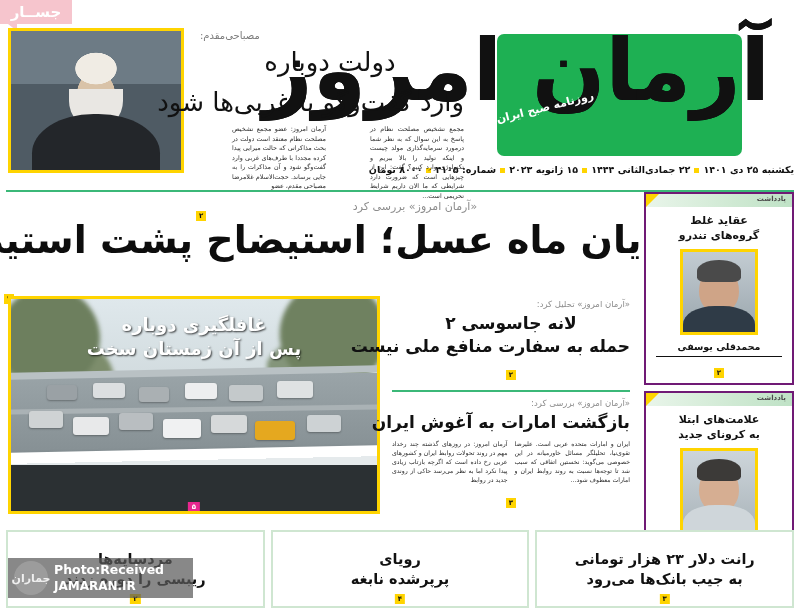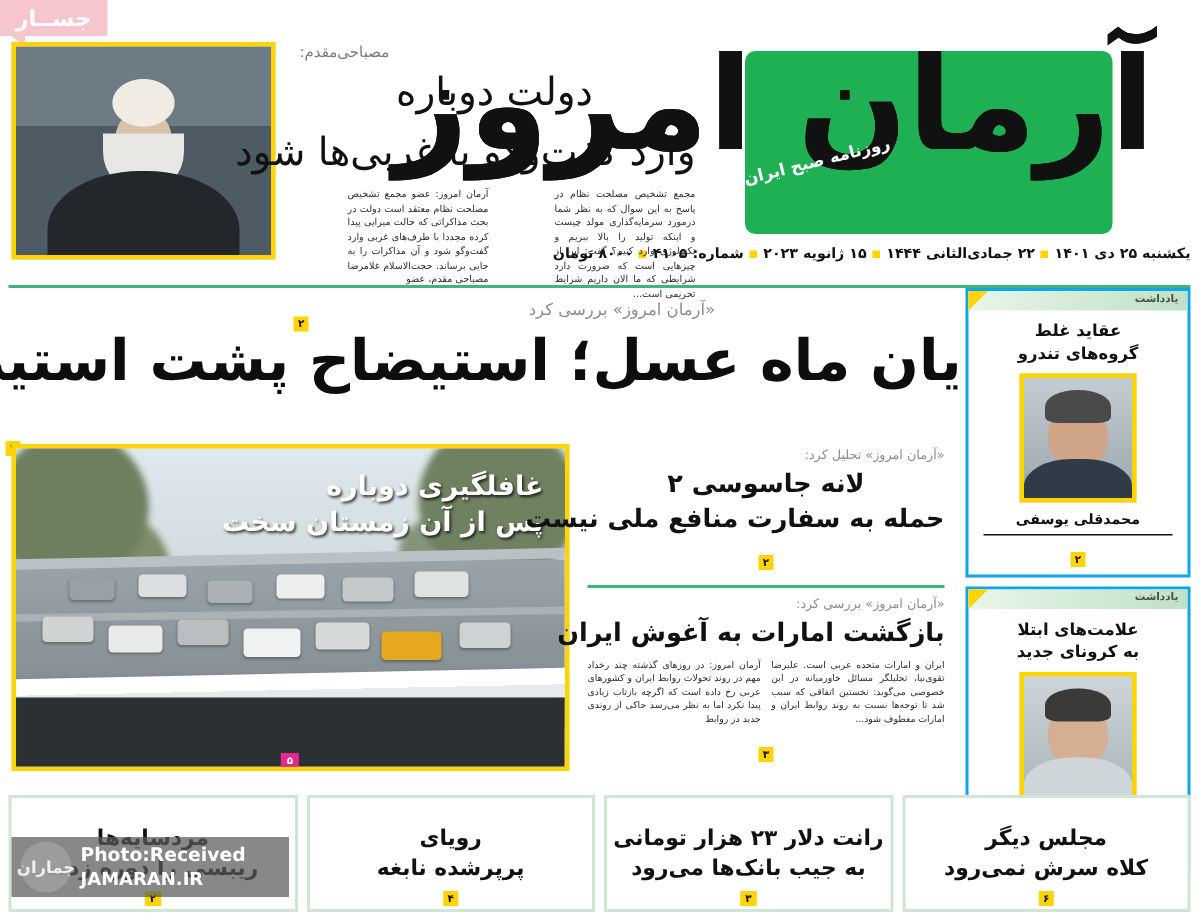--- a/index.html
+++ b/index.html
@@ -127,21 +127,21 @@
   .traffic .road{position:absolute;left:0;right:0;top:74px;height:112px;
     background:linear-gradient(#9aa4a8,#7e888c);}
   .traffic .guard{position:absolute;left:0;right:0;top:70px;height:7px;background:#b9c1c4;transform:skewY(-1.2deg);}
   .traffic .guard2{position:absolute;left:0;right:0;top:108px;height:5px;background:#aab2b5;transform:skewY(-0.8deg);}
   .traffic .rail{position:absolute;left:-10px;right:-10px;top:150px;height:20px;
     background:linear-gradient(#ffffff 0 55%,#e5eaec 55% 100%);border-radius:10px;transform:rotate(-1.2deg);
     box-shadow:0 3px 5px rgba(0,0,0,.25);}
   .traffic .dark{position:absolute;left:0;right:0;top:166px;height:52px;background:#2b3033;}
   .car{position:absolute;border-radius:3px;box-shadow:0 1px 2px rgba(0,0,0,.3);}
   .photo-title{
-    position:absolute;right:14px;top:14px;left:14px;
+    position:absolute;right:14px;top:14px;left:14px;text-align:center;
     color:#fff;font-size:18px;font-weight:bold;line-height:24px;
     text-shadow:1px 1px 2px rgba(0,0,0,.75);
   }
   .photo-badge{
     position:absolute;left:50%;bottom:-1px;transform:translateX(-50%);
     background:#e8268f;color:#fff;font-size:7px;font-weight:bold;padding:1px 4px;
   }
 
   
   .mid{
@@ -159,21 +159,21 @@
     display:flex;gap:7px;font-size:6.2px;line-height:9px;color:#2a2a2a;
     text-align:justify;margin-top:5px;
   }
   .mid-body .col{flex:1;}
 
   
   .sidebar{
     position:absolute;right:6px;top:192px;width:150px;
   }
   .note{
-    border:2px solid #0ea5e9;background:#fff;margin-bottom:6px;position:relative;
+    border:2px solid #701a75;background:#fff;margin-bottom:6px;position:relative;
     box-sizing:border-box;padding:0 0 4px 0;
   }
   .note-head{
     height:13px;background:linear-gradient(90deg,#e9f5ea 0%,#cfe9d3 60%,#bfe2c6 100%);
     position:relative;
   }
   .note-head-label{
     position:absolute;right:6px;top:1px;font-size:7px;color:#4b4b4b;font-weight:bold;
   }
   .note-head .corner{
@@ -378,25 +378,20 @@
       </div>
       <div class="note-author">پیام طبرسی</div>
       <div class="note-line"></div>
       <div class="note-badge"><span class="badge">۳</span></div>
     </div>
 
   </div>
 
   <div class="teasers">
 
-    <div class="teaser">
-      <div class="teaser-title">مجلس دیگر</div>
-      <div class="teaser-title">کلاه سرش نمی‌رود</div>
-      <span class="badge teaser-badge">۶</span>
-    </div>
 
     <div class="teaser">
       <div class="teaser-title">رانت دلار ۲۳ هزار تومانی</div>
       <div class="teaser-title">به جیب بانک‌ها می‌رود</div>
       <span class="badge teaser-badge">۳</span>
     </div>
 
     <div class="teaser">
       <div class="teaser-title">رویای</div>
       <div class="teaser-title">پرپرشده نابغه</div>

